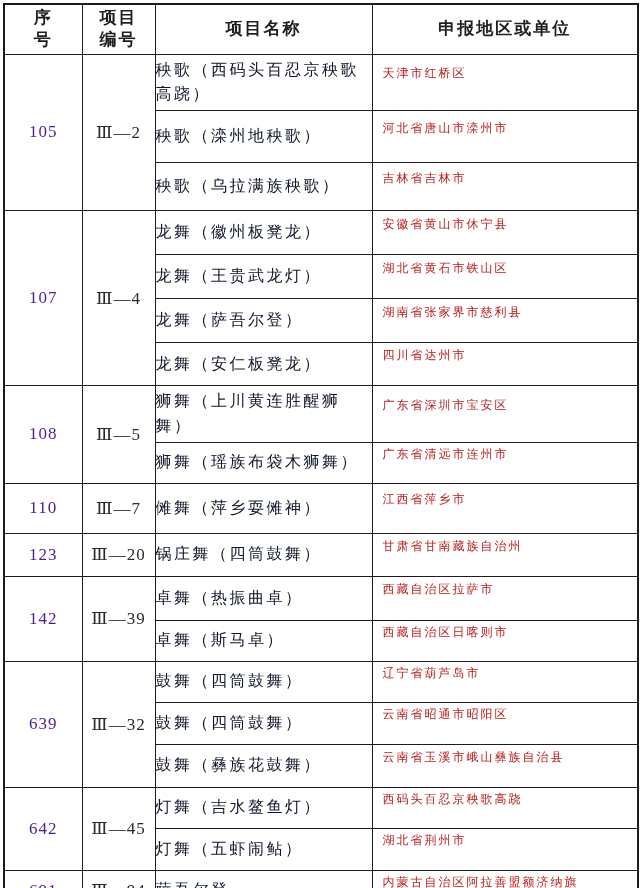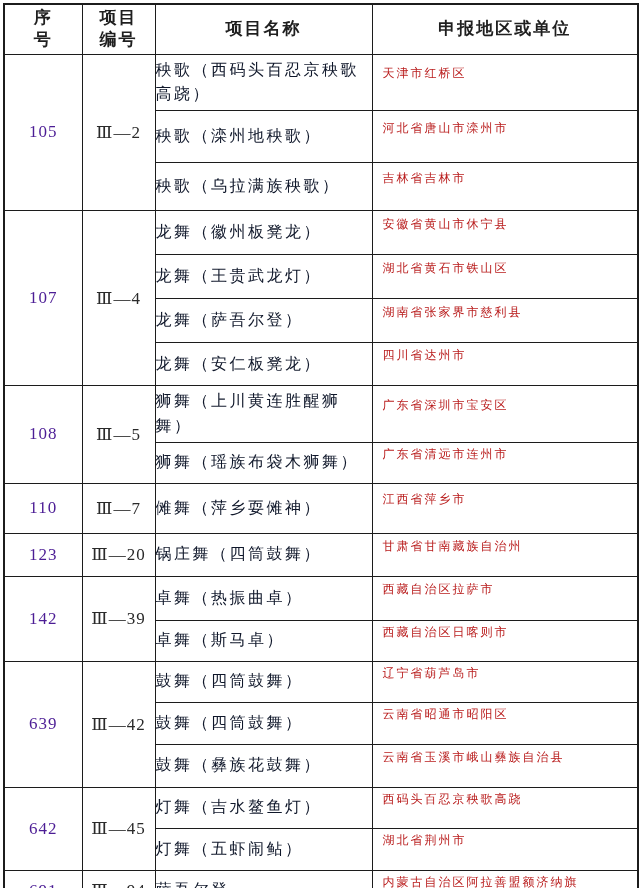--- a/index.html
+++ b/index.html
@@ -161,21 +161,21 @@
         <td class="name">卓舞（热振曲卓）</td>
         <td class="unit">西藏自治区拉萨市</td>
       </tr>
       <tr style="height:41px">
         <td class="name">卓舞（斯马卓）</td>
         <td class="unit">西藏自治区日喀则市</td>
       </tr>
 
       <tr style="height:39px">
         <td class="num" rowspan="3">639</td>
-        <td class="code" rowspan="3">Ⅲ—42</td>
+        <td class="code" rowspan="3">Ⅲ—32</td>
         <td class="name">鼓舞（四筒鼓舞）</td>
         <td class="unit">辽宁省葫芦岛市</td>
       </tr>
       <tr style="height:42px">
         <td class="name">鼓舞（四筒鼓舞）</td>
         <td class="unit">云南省昭通市昭阳区</td>
       </tr>
       <tr style="height:43px">
         <td class="name">鼓舞（彝族花鼓舞）</td>
         <td class="unit">云南省玉溪市峨山彝族自治县</td>

